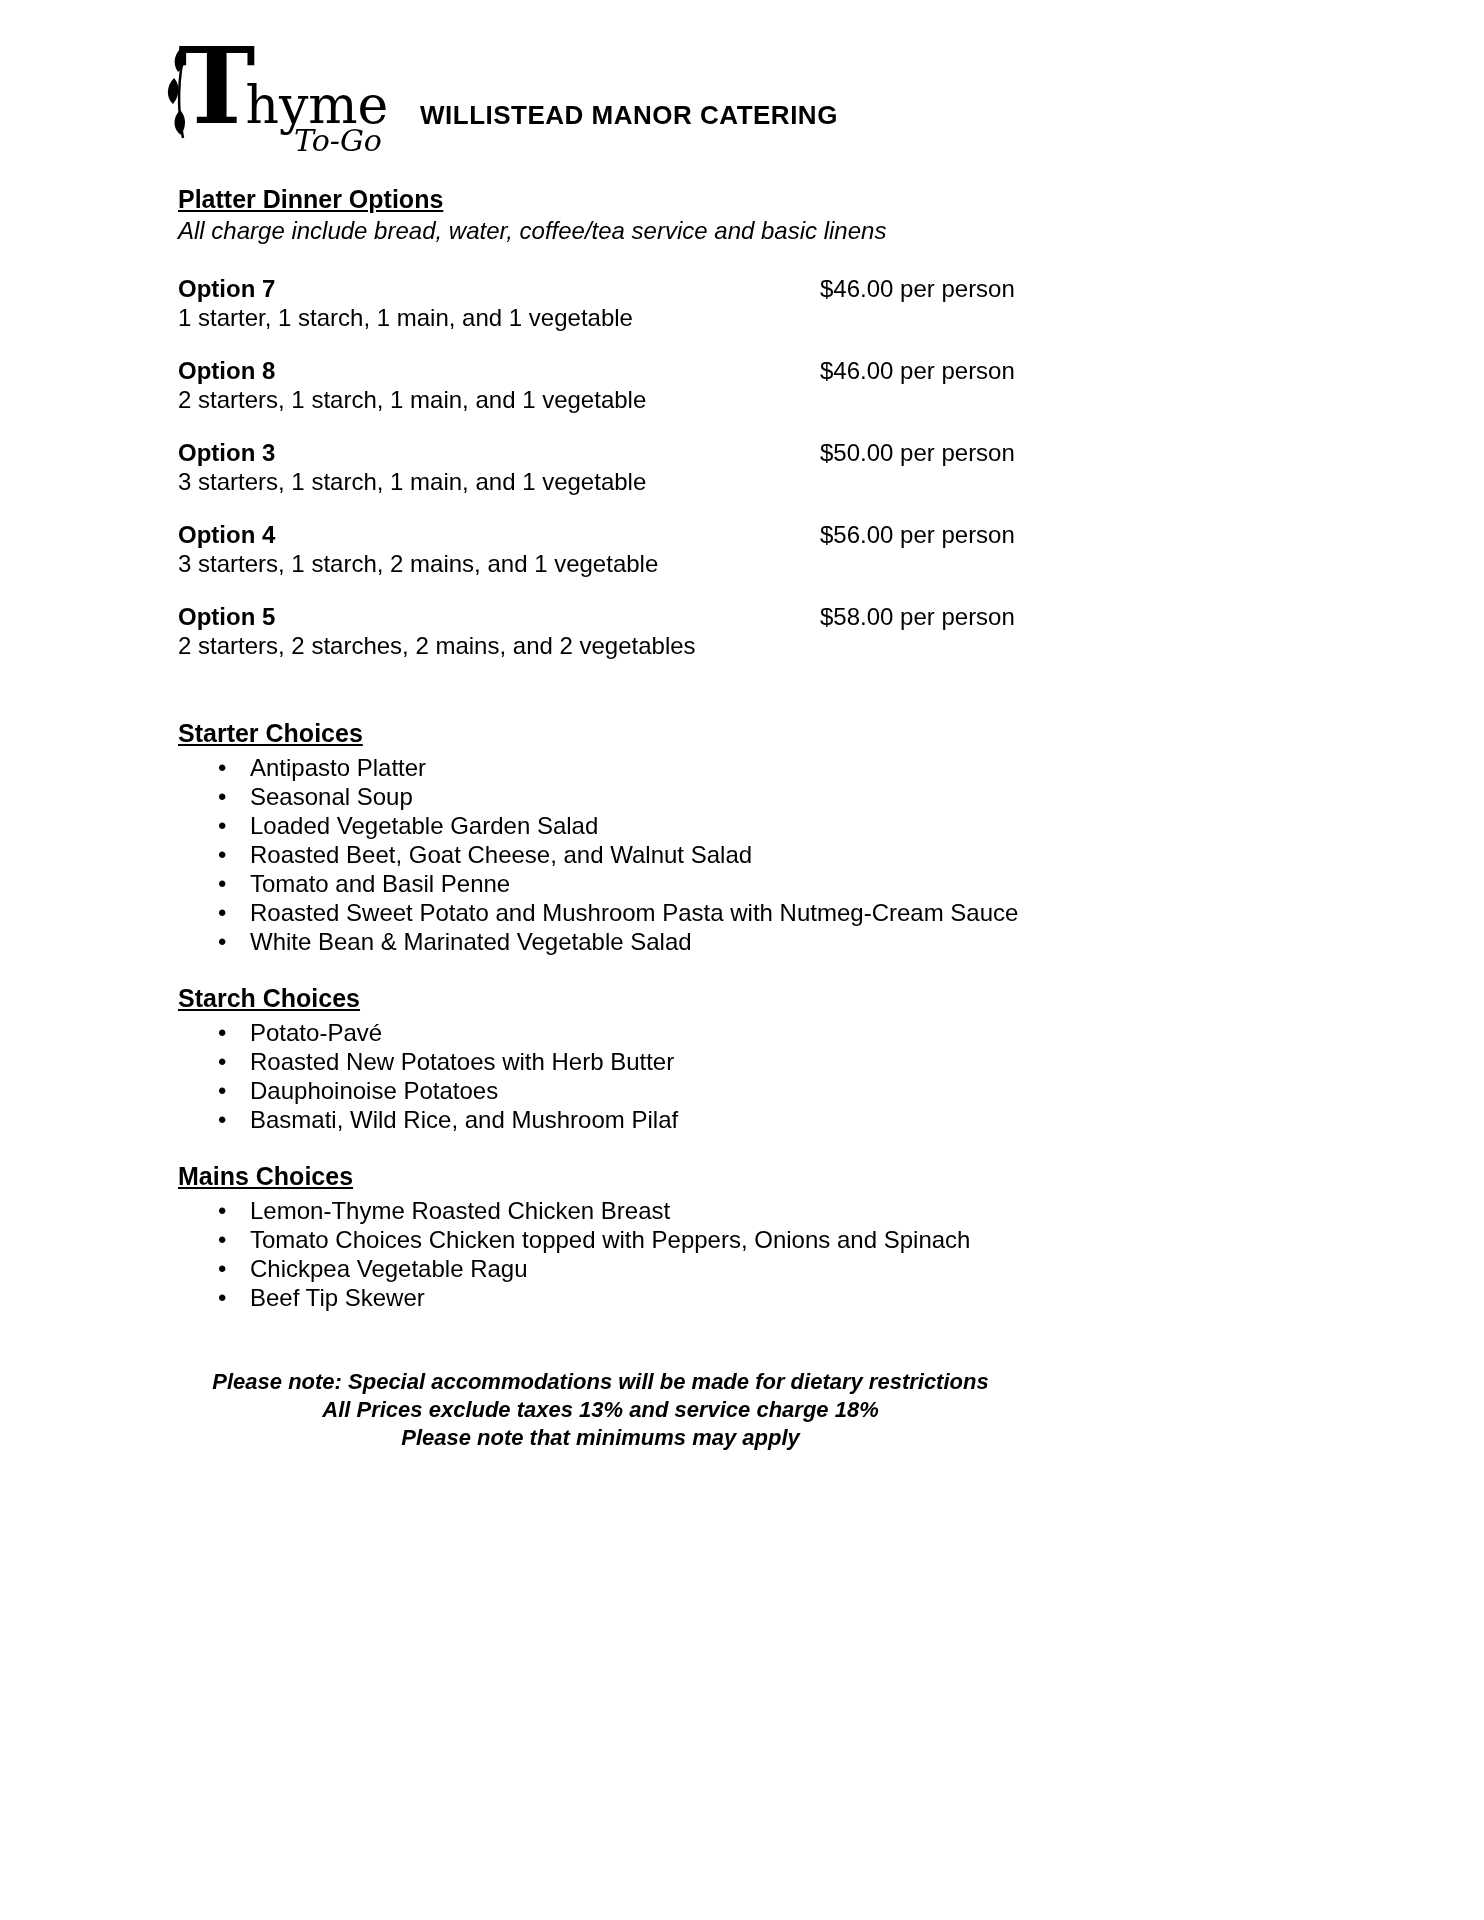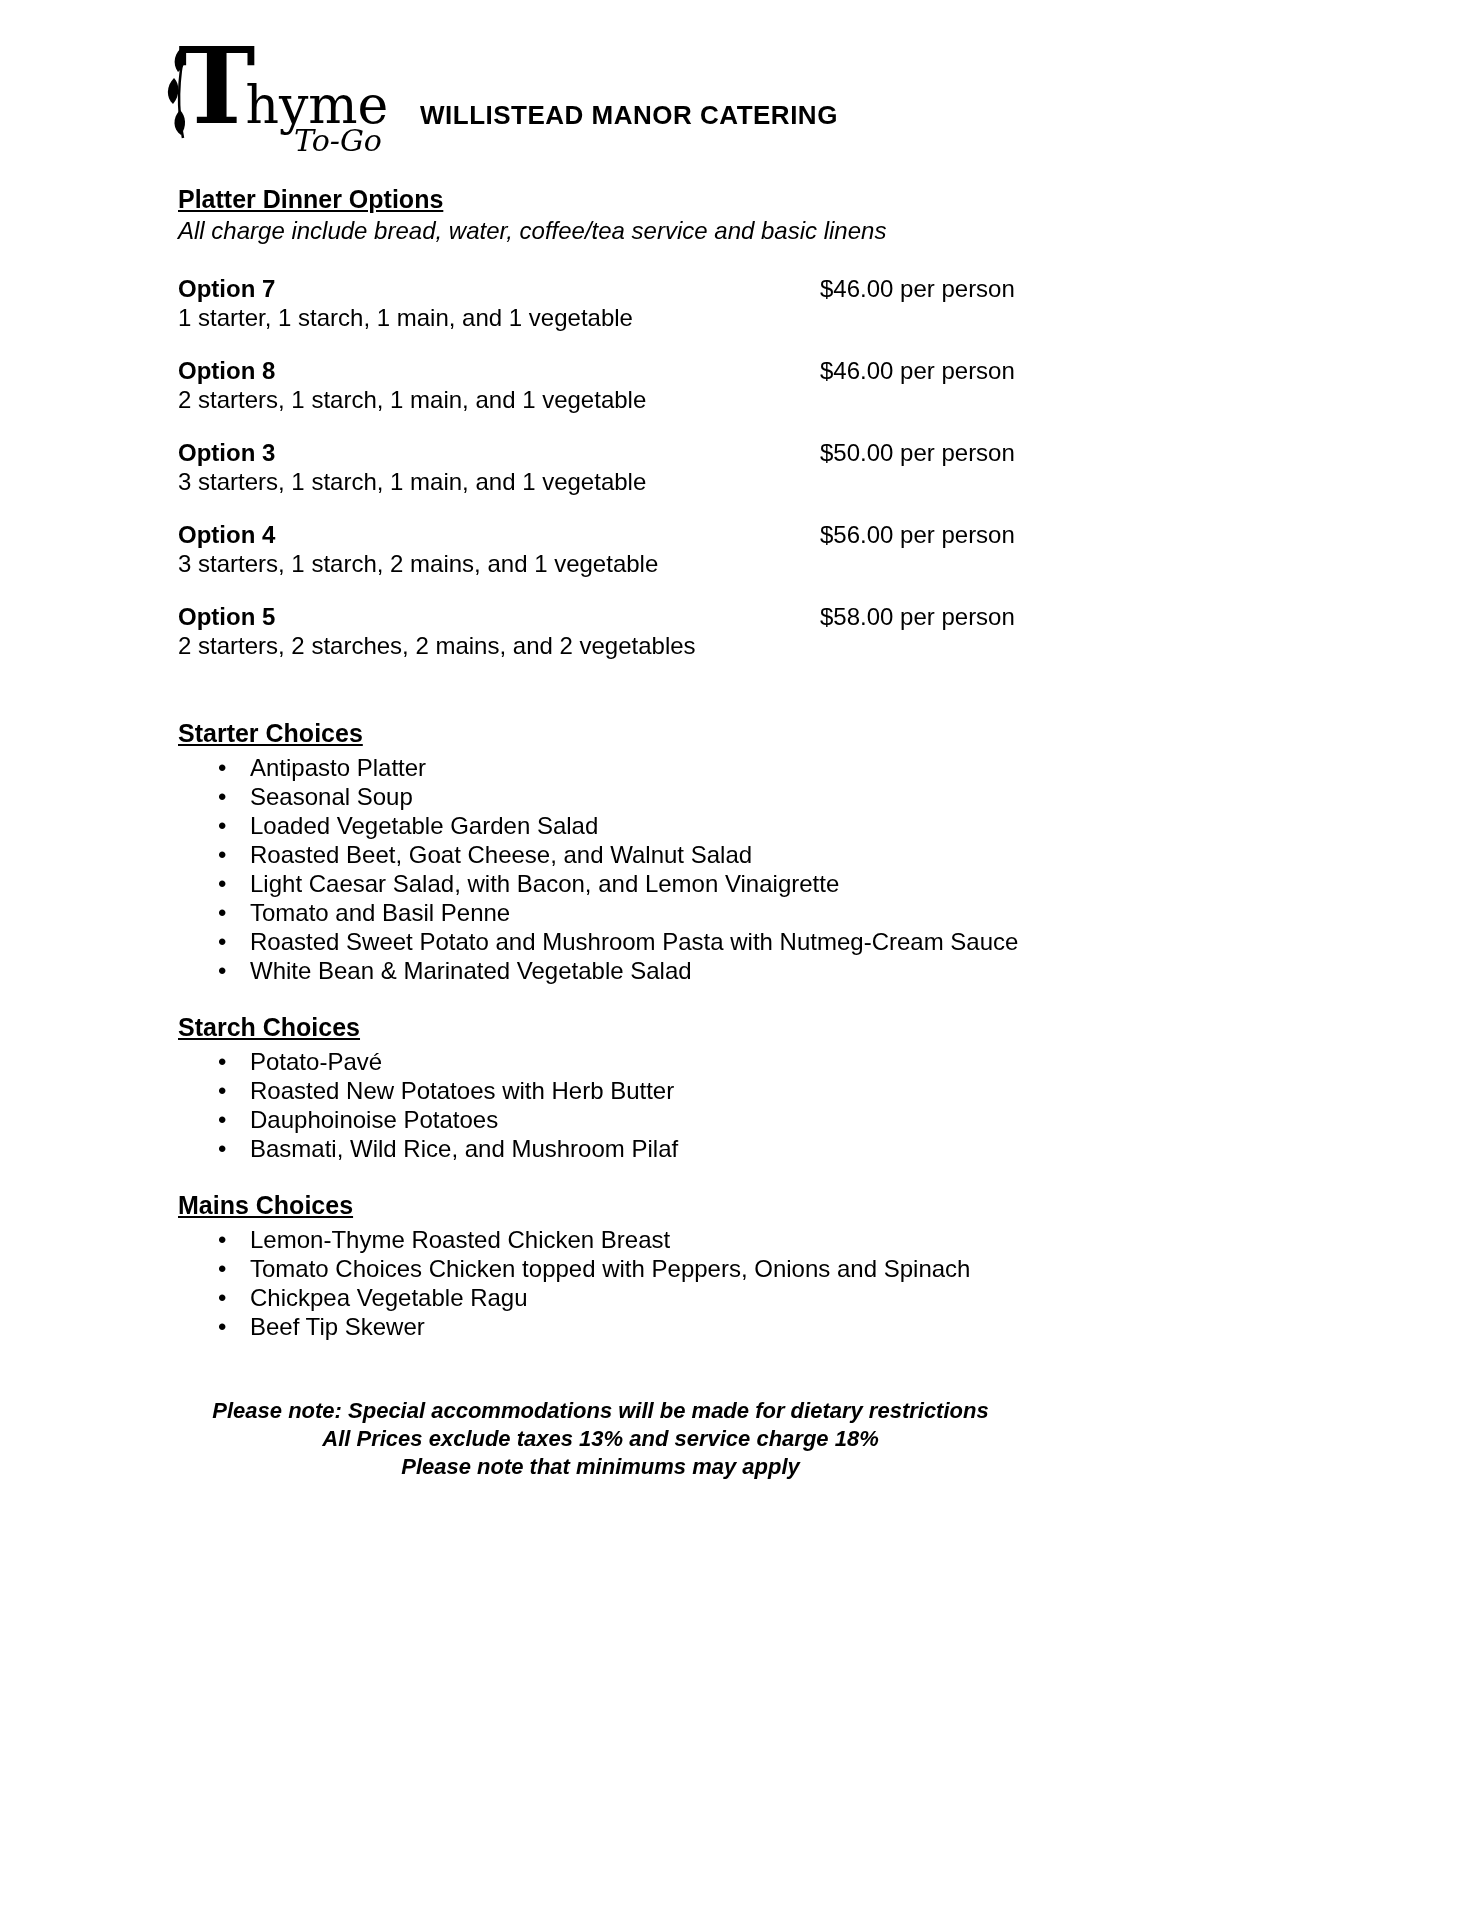--- a/index.html
+++ b/index.html
@@ -161,21 +161,20 @@
 
   </div>
 
   <div class="section first-choices">
     <div class="section-heading">Starter Choices</div>
     <ul class="choices">
       <li>Antipasto Platter</li>
       <li>Seasonal Soup</li>
       <li>Loaded Vegetable Garden Salad</li>
       <li>Roasted Beet, Goat Cheese, and Walnut Salad</li>
-      <li>Light Caesar Salad, with Bacon, and Lemon Vinaigrette</li>
       <li>Tomato and Basil Penne</li>
       <li>Roasted Sweet Potato and Mushroom Pasta with Nutmeg-Cream Sauce</li>
       <li>White Bean &amp; Marinated Vegetable Salad</li>
     </ul>
   </div>
 
   <div class="section">
     <div class="section-heading">Starch Choices</div>
     <ul class="choices">
       <li>Potato-Pavé</li>

